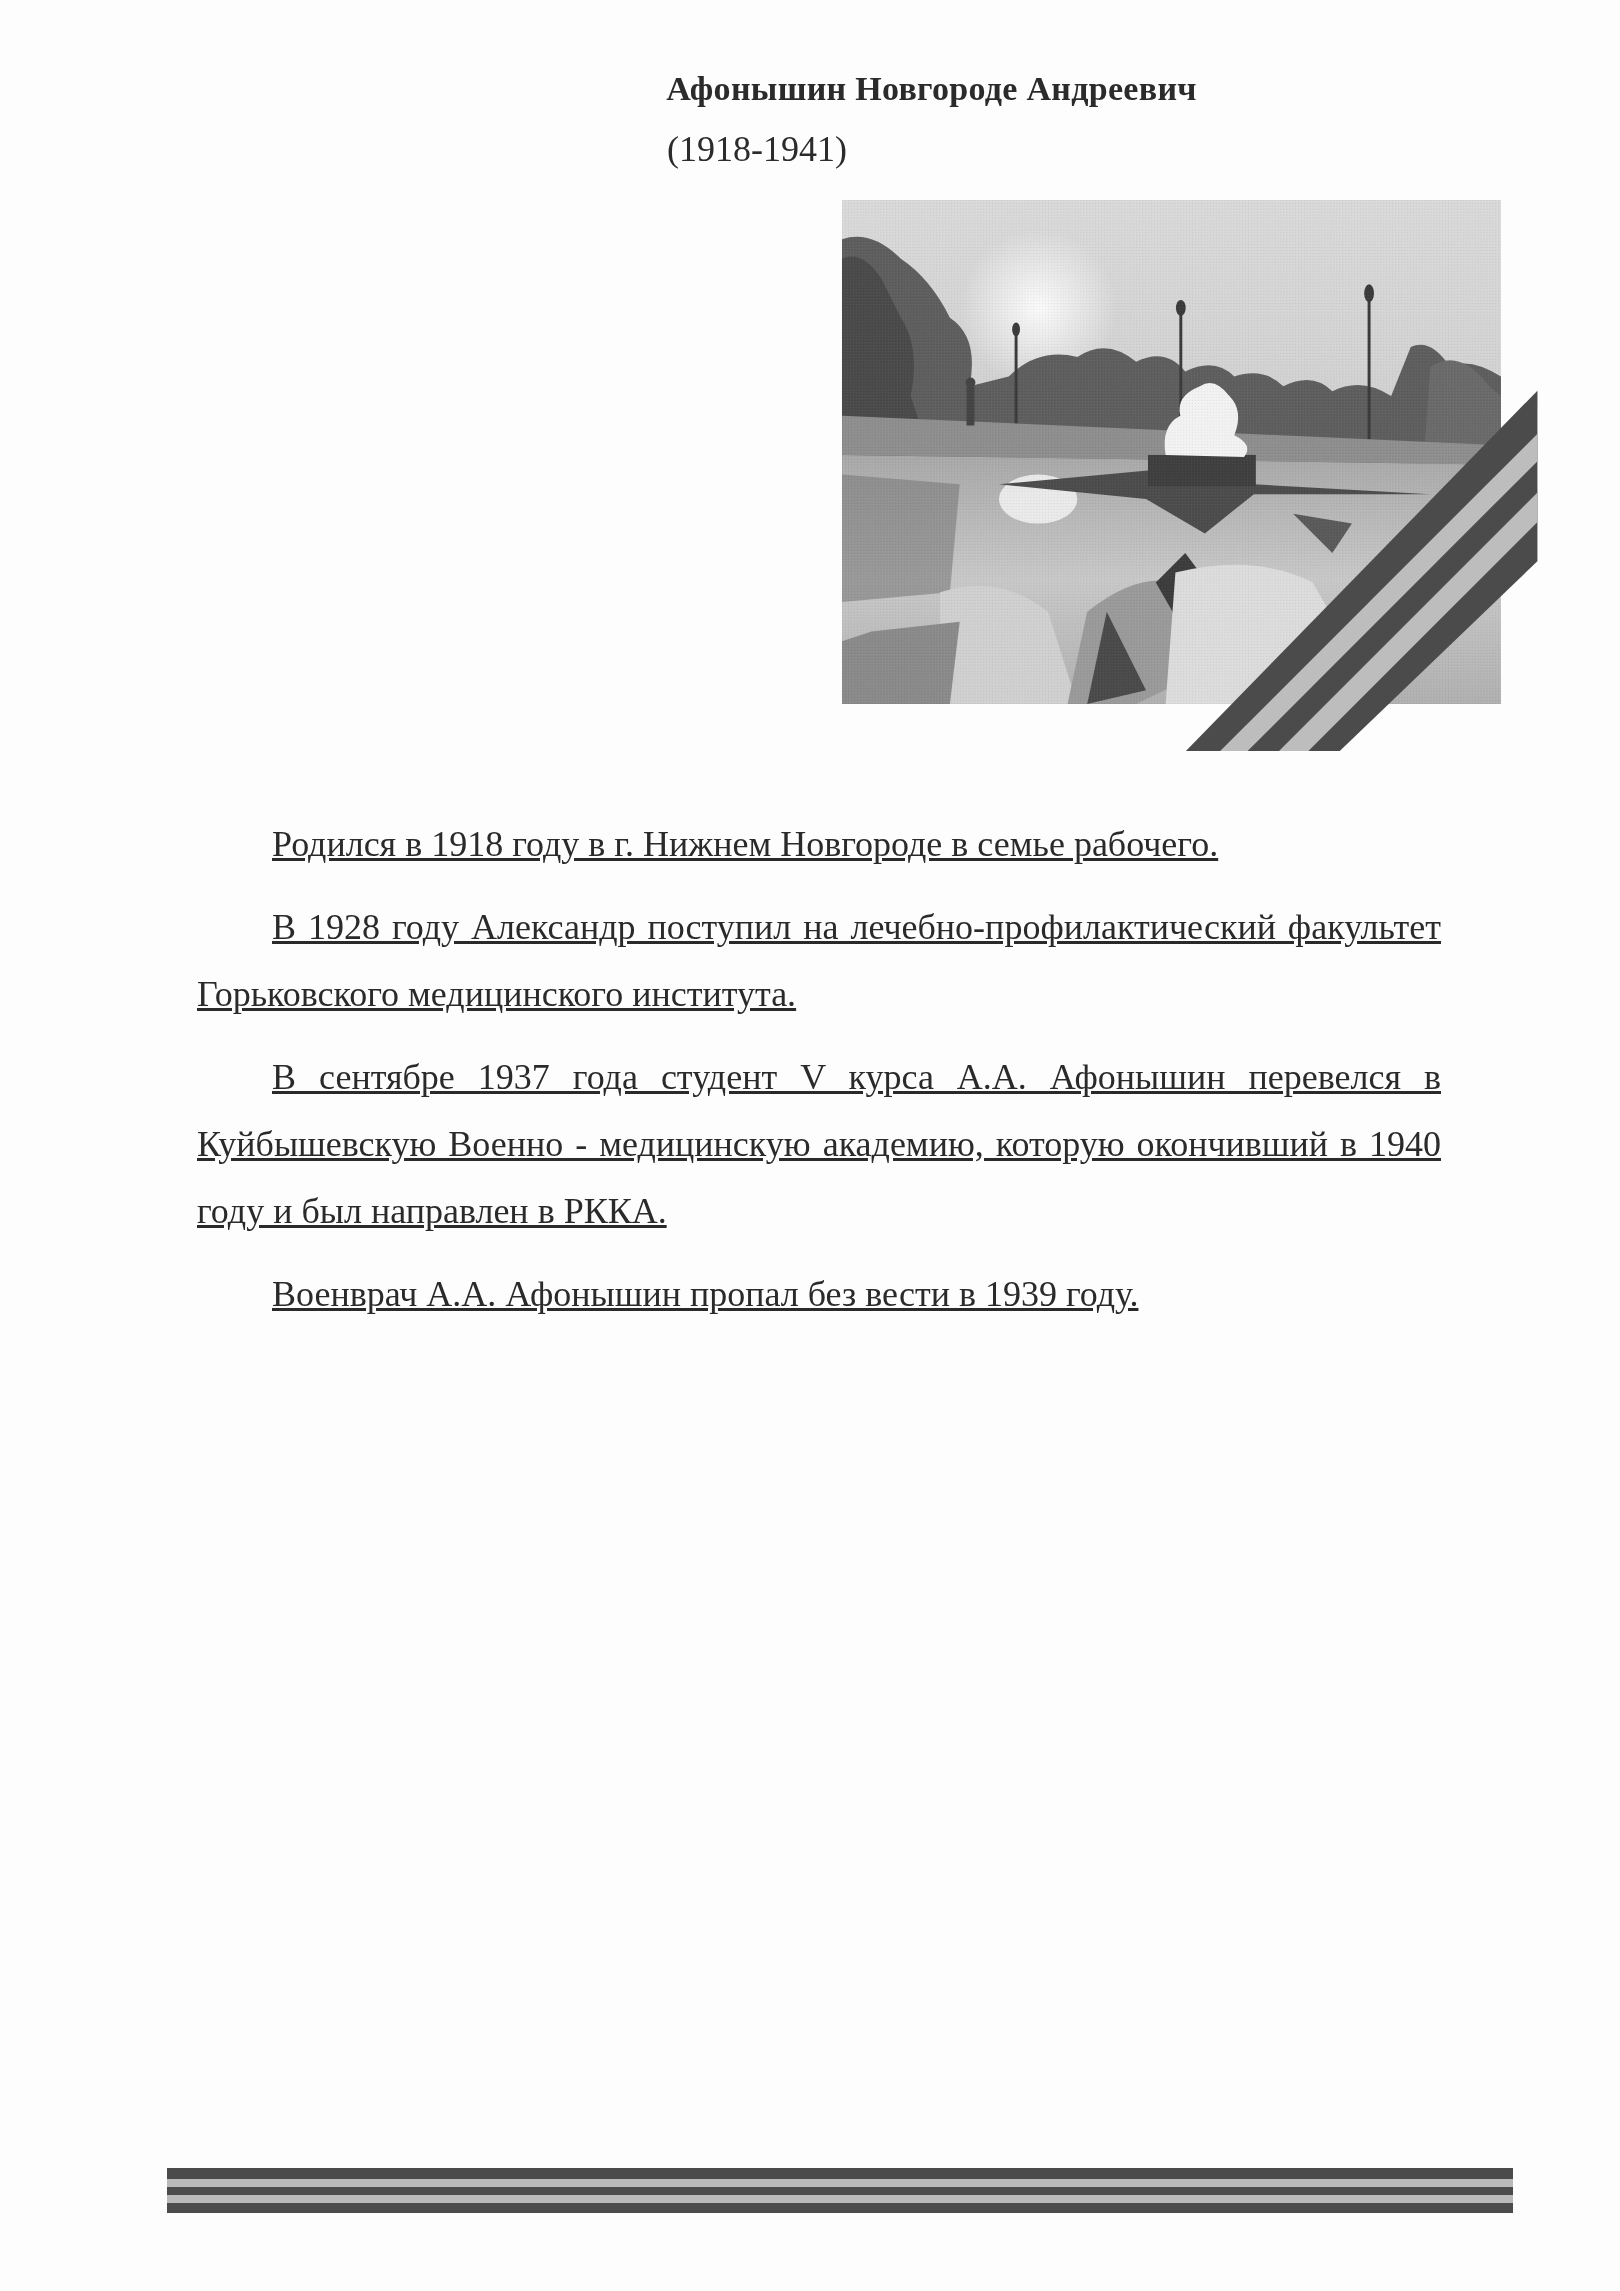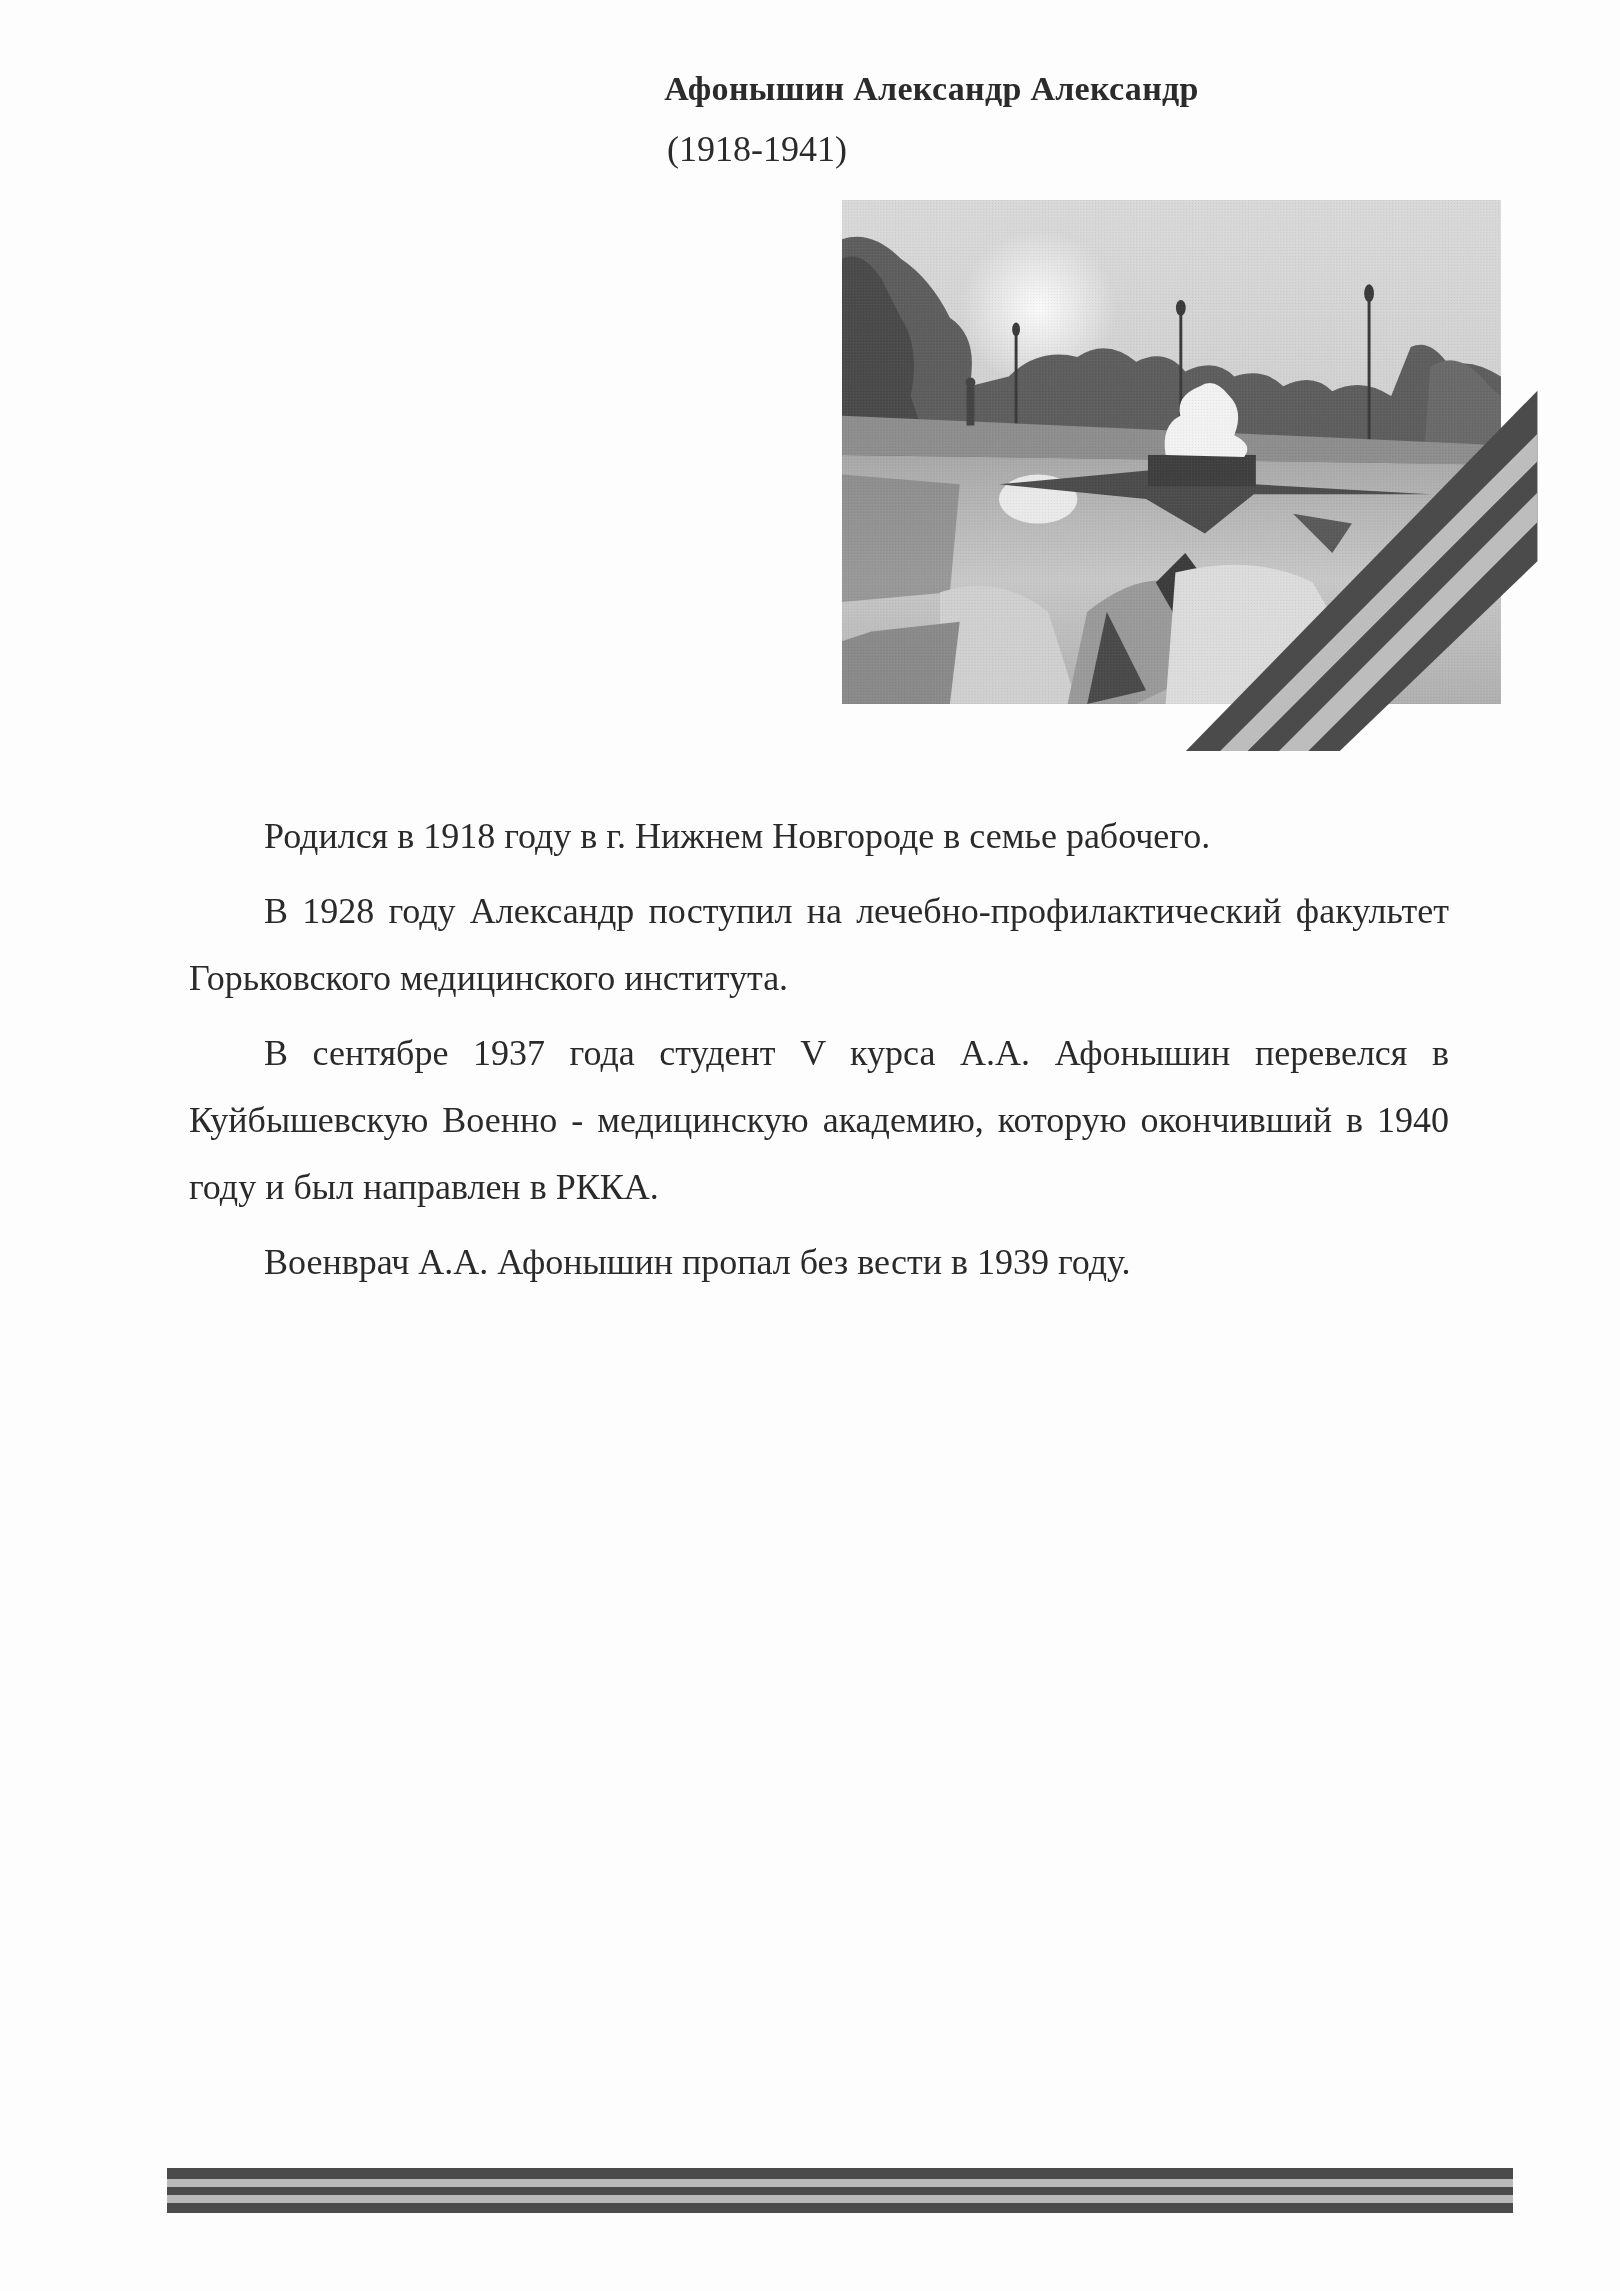--- a/index.html
+++ b/index.html
@@ -44,42 +44,43 @@
   }
   .bio {
     position: absolute;
     left: 181px; top: 795px;
     width: 1276px;
     font-size: 36px;
     line-height: 67px;
     color: #2a2a2a;
   }
   .bio p {
-    margin: 8px;
+    margin: 16px;
     text-indent: 75px;
     text-align: justify;
+    text-decoration: underline;
   }
   .bottom-ribbon {
     position: absolute;
     left: 167px; top: 2168px;
     width: 1346px; height: 45px;
   }
   .bottom-ribbon .band { height: 20%; }
   .band.dark { background: #4b4b4b; }
   .band.light { background: #b9b9b9; }
   .bottom-ribbon .band:nth-child(1) { height: 10.8px; }
   .bottom-ribbon .band:nth-child(2) { height: 7.8px; }
   .bottom-ribbon .band:nth-child(3) { height: 8.8px; }
   .bottom-ribbon .band:nth-child(4) { height: 7.8px; }
   .bottom-ribbon .band:nth-child(5) { height: 9.8px; }
 </style>
 </head>
 <body>
 
-<div class="title">Афонышин Александр Александр</div>
+<div class="title">Афонышин Новгороде Андреевич</div>
 <div class="years">(1918-1941)</div>
 
 <div class="photo-wrap">
   <svg width="659" height="504" viewBox="0 0 672 514" xmlns="http://www.w3.org/2000/svg">
     <defs>
       <linearGradient id="sky" x1="0" y1="0" x2="0" y2="1">
         <stop offset="0" stop-color="#d9d9d9"></stop>
         <stop offset="1" stop-color="#c6c6c6"></stop>
       </linearGradient>
       <radialGradient id="sun" cx="0.5" cy="0.5" r="0.5">

